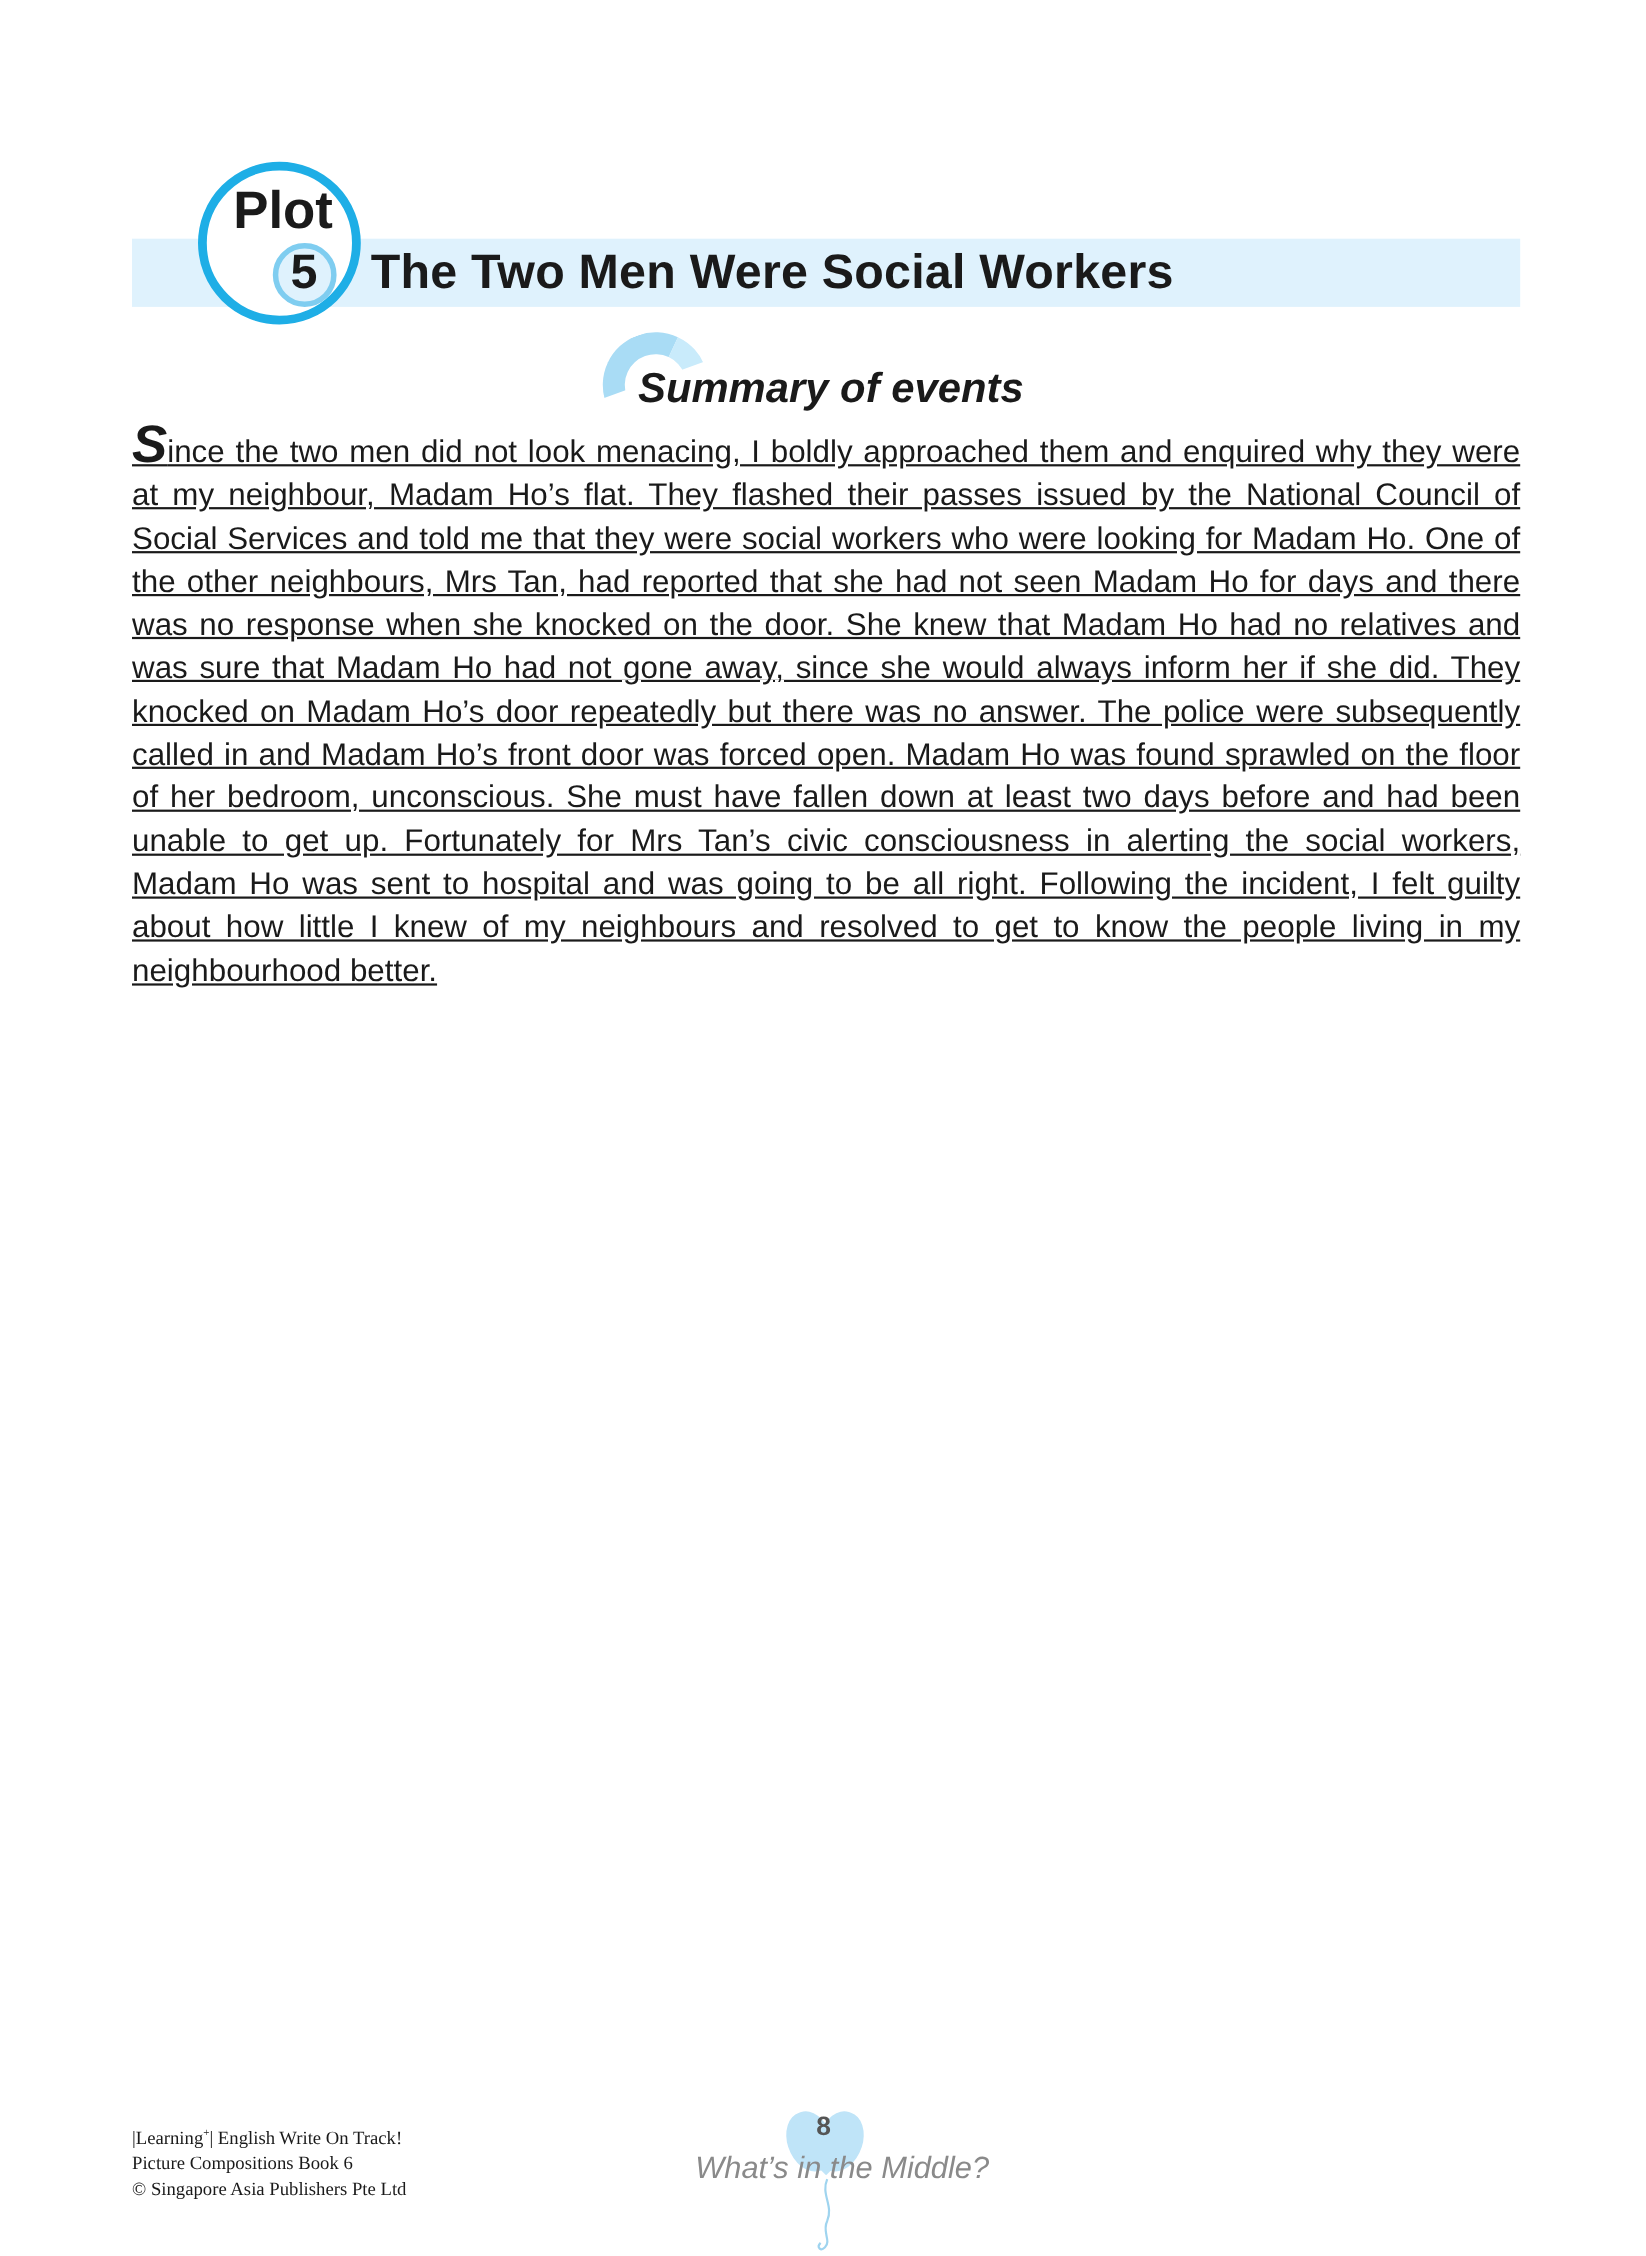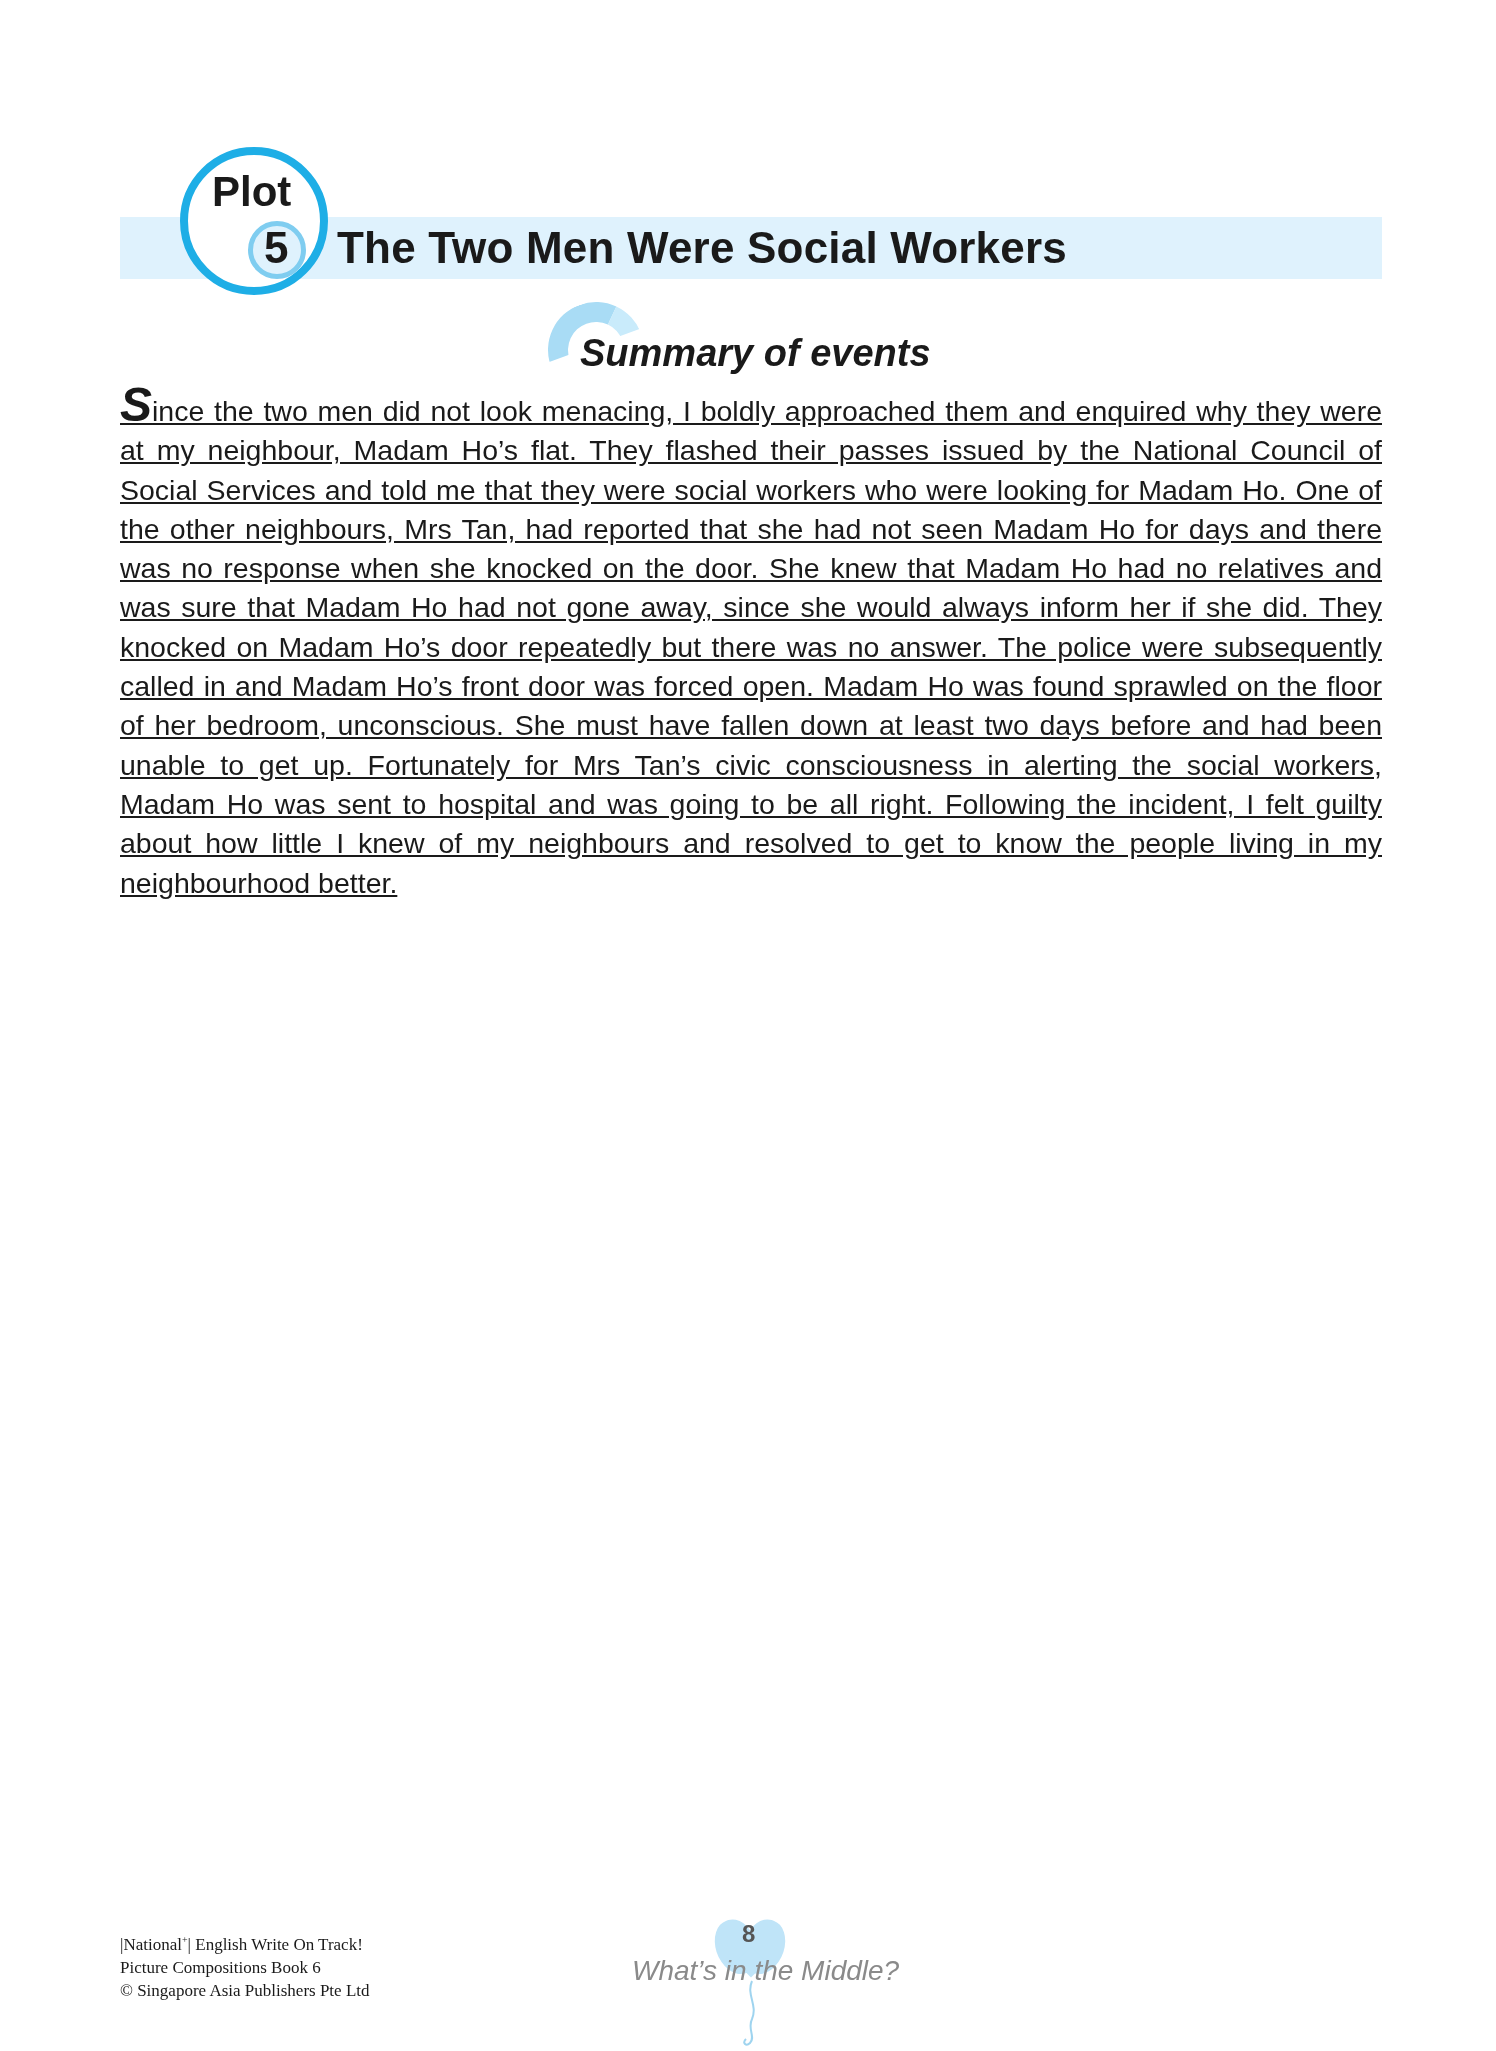--- a/index.html
+++ b/index.html
@@ -3,21 +3,21 @@
 <meta charset="utf-8">
 <style>
   html, body { margin: 0; padding: 0; background: #ffffff; }
   body { width: 1496px; height: 2051px; position: relative; overflow: hidden; font-family: "Liberation Sans", sans-serif; color: #1a1a1a; }
 
   .title-bar { position: absolute; left: 120px; top: 217px; width: 1262px; height: 62px; background: #dff2fd; }
   .title-text { position: absolute; left: 337px; top: 226px; font-size: 44px; font-weight: bold; color: #1a1a1a; letter-spacing: 0.2px; line-height: 44px; }
 
   .plot-badge { position: absolute; left: 180px; top: 147px; width: 148px; height: 148px; }
   .plot-badge .outer { position: absolute; left: 0; top: 0; width: 132px; height: 132px; border: 8px solid #1eaee6; border-radius: 50%; background: #ffffff; }
-  .plot-badge .plot-label { position: absolute; left: 32px; top: 22px; font-size: 42px; font-weight: bold; color: #1a1a1a; line-height: 46px; }
+  .plot-badge .plot-label { position: absolute; left: 32px; top: 22px; font-size: 48px; font-weight: bold; color: #1a1a1a; line-height: 46px; }
   .plot-badge .inner { position: absolute; left: 68px; top: 74px; width: 48px; height: 48px; border: 5px solid #7fcdf0; border-radius: 50%; background: #dff2fd; }
   .plot-badge .num { position: absolute; left: 84px; top: 76px; font-size: 44px; font-weight: bold; color: #1a1a1a; line-height: 50px; }
 
   .summary-wrap { position: absolute; left: 548px; top: 300px; width: 360px; height: 70px; }
   .summary-arc { position: absolute; left: 0; top: 2px; width: 96px; height: 96px; border-radius: 50%; border: 20px solid #a9dcf5; border-bottom-color: transparent; border-right-color: #c9ebfb; box-sizing: border-box; transform: rotate(-20deg); clip-path: inset(0 0 55% 0); }
   .summary-title { position: absolute; left: 32px; top: 32px; font-size: 38px; font-weight: bold; font-style: italic; color: #1a1a1a; white-space: nowrap; }
 
   .body-text { position: absolute; left: 120px; top: 390px; width: 1262px; font-size: 28.5px; line-height: 39.3px; text-align: justify; color: #1a1a1a; font-family: "Liberation Sans", sans-serif; text-decoration: underline; }
   .dropcap { font-size: 48px; font-weight: bold; font-style: italic; line-height: 30px; }
 
@@ -47,21 +47,21 @@
 <div class="title-text">The Two Men Were Social Workers</div>
 
 <div class="summary-wrap">
   <div class="summary-arc"></div>
   <div class="summary-title">Summary of events</div>
 </div>
 
 <div class="body-text"><span class="dropcap">S</span><span>ince the two men did not look menacing, I boldly approached them and enquired why they were at my neighbour, Madam Ho’s flat. They flashed their passes issued by the National Council of Social Services and told me that they were social workers who were looking for Madam Ho. One of the other neighbours, Mrs Tan, had reported that she had not seen Madam Ho for days and there was no response when she knocked on the door. She knew that Madam Ho had no relatives and was sure that Madam Ho had not gone away, since she would always inform her if she did. They knocked on Madam Ho’s door repeatedly but there was no answer. The police were subsequently called in and Madam Ho’s front door was forced open. Madam Ho was found sprawled on the floor of her bedroom, unconscious. She must have fallen down at least two days before and had been unable to get up. Fortunately for Mrs Tan’s civic consciousness in alerting the social workers, Madam Ho was sent to hospital and was going to be all right. Following the incident, I felt guilty about how little I knew of my neighbours and resolved to get to know the people living in my neighbourhood better.</span></div>
 
 <div class="footer-left">
-  <div><span>|National</span><sup>+</sup><span>| English Write On Track!</span></div>
+  <div><span>|Learning</span><sup>+</sup><span>| English Write On Track!</span></div>
   <div>Picture Compositions Book 6</div>
   <div>© Singapore Asia Publishers Pte Ltd</div>
 </div>
 
 <div class="balloon">
   <div class="lobe-l"></div>
   <div class="lobe-r"></div>
   <div class="tip"></div>
   <svg width="80" height="136">
     <path d="M40 66 C 34 80, 46 90, 40 104 C 35 114, 44 122, 38 128 C 34 132, 30 128, 34 124" stroke="#9fd4ef" stroke-width="2" fill="none"></path>

